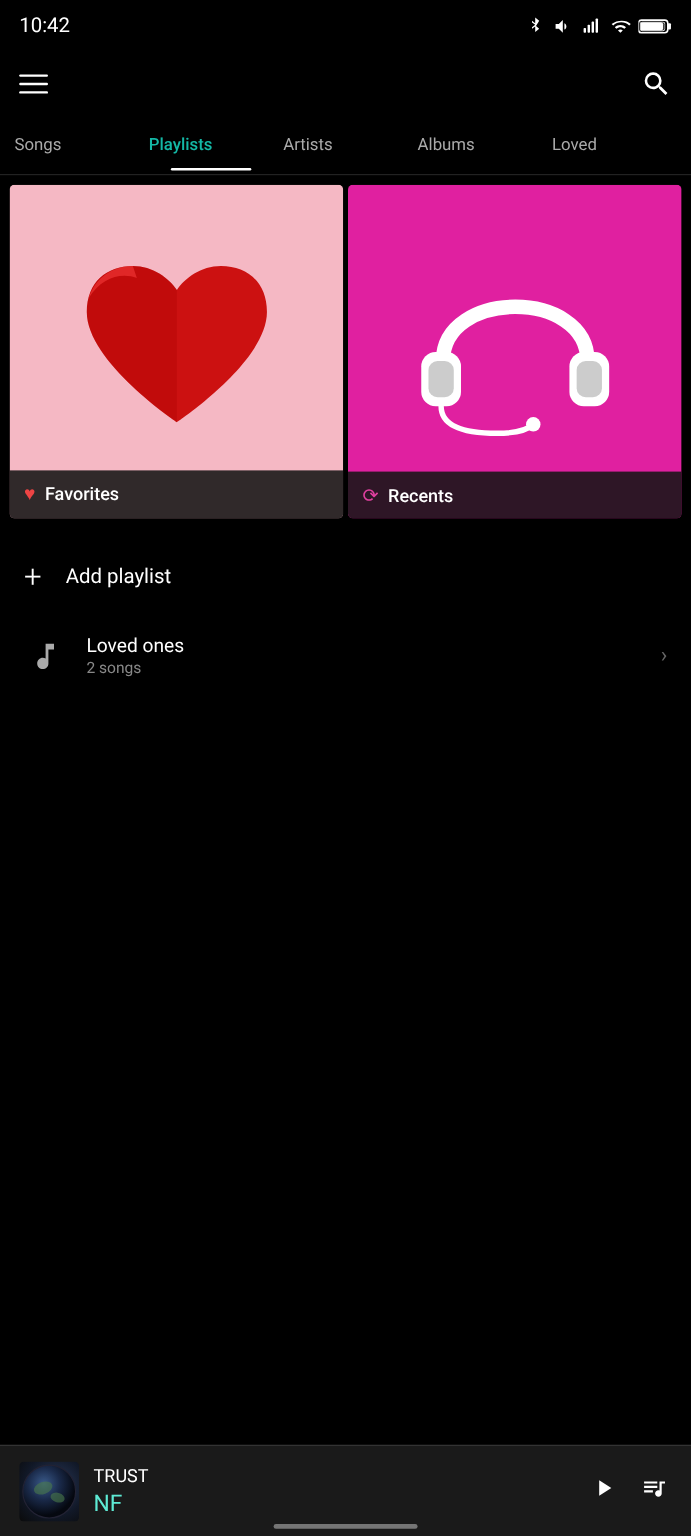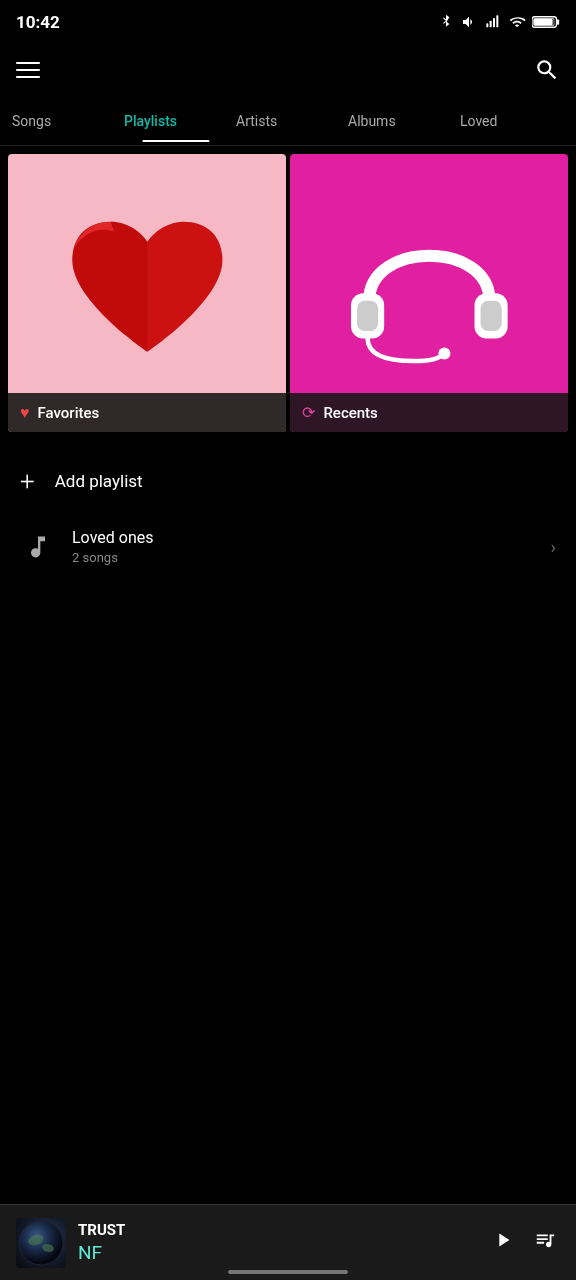--- a/index.html
+++ b/index.html
@@ -17,21 +17,21 @@
     
     .status-bar {
       display: flex;
       justify-content: space-between;
       align-items: center;
       padding: 8px 16px;
       height: 44px;
     }
     .status-time {
       font-size: 17px;
-      font-weight: 700;
+      font-weight: 400;
       color: #fff;
     }
     .status-icons {
       display: flex;
       align-items: center;
       gap: 6px;
     }
 
     
     .top-bar {
@@ -225,21 +225,21 @@
       background: radial-gradient(circle at 60% 40%, #2a3a5c 0%, #111827 60%, #0a0a0a 100%);
       display: flex;
       align-items: center;
       justify-content: center;
     }
     .track-info {
       flex: 1;
     }
     .track-title {
       font-size: 15px;
-      font-weight: 700;
+      font-weight: 400;
       color: #fff;
     }
     .track-artist {
       font-size: 19px;
       color: #5eead4;
       margin-top: 2px;
     }
     .play-btn {
       font-size: 22px;
       color: #fff;

